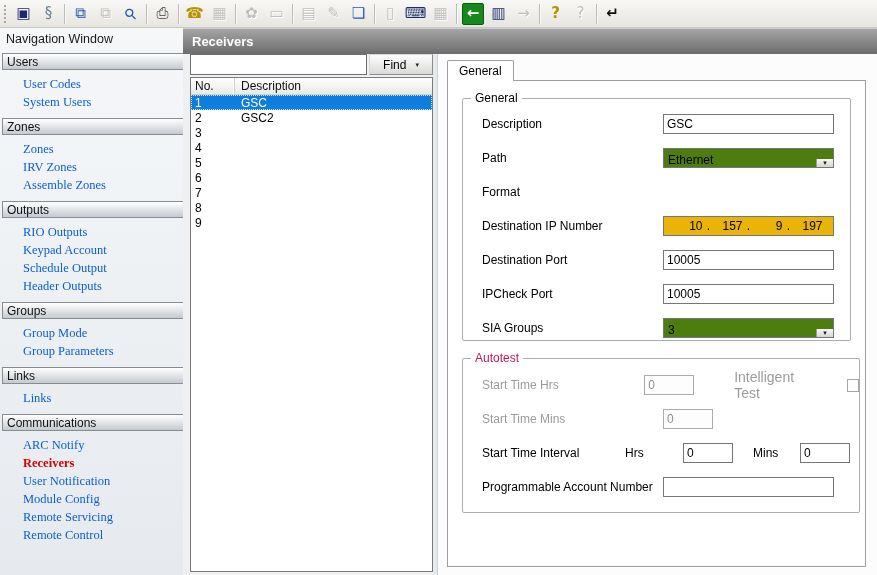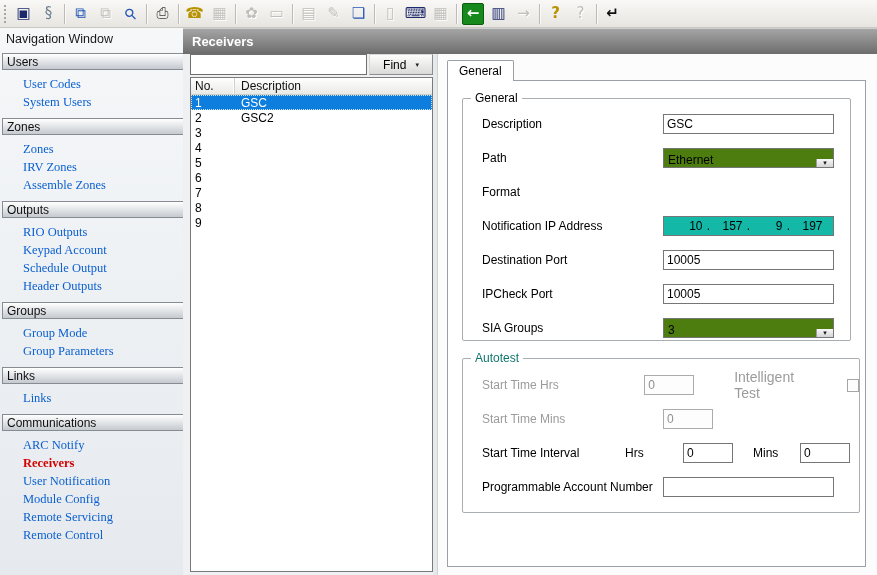--- a/index.html
+++ b/index.html
@@ -79,37 +79,37 @@
 
   
   .form-pane { flex:1; position:relative; background:#fcfcfc; }
   .tab { position:absolute; left:9px; top:6px; height:21px; background:#fff;
     border:1px solid #9aa0a6; border-bottom:none; border-radius:2px 2px 0 0;
     padding:3px 11px 0 11px; font-size:12px; z-index:2; cursor:default; }
   .tab-body { position:absolute; left:9px; right:11px; top:26px; bottom:8px;
     background:#fff; border:1px solid #9aa0a6; }
   fieldset.group { position:absolute; left:14px; right:14px; border:1px solid #a9aeb3; border-radius:2px; padding:0; }
   fieldset.group legend { font-size:12px; margin-left:8px; padding:0 4px; color:#000; }
-  fieldset.group.disabled-group legend { color:#0f766e; }
+  fieldset.group.disabled-group legend { color:#be185d; }
   .g-general { top:10px; height:250px; }
   .g-autotest { top:270px; height:162px; }
   .frow { display:flex; align-items:center; height:20px; margin-top:14px; }
   .g-general .frow:first-of-type { margin-top:9px; }
   .g-autotest .frow:first-of-type { margin-top:10px; }
   .flabel { width:200px; padding-left:19px; font-size:12px; color:#000; }
   .flabel.dim, .dimtext { color:#9b9b9b; }
   .txt { width:171px; height:20px; border:1px solid #767676; background:#fff; font-size:12px;
     padding:1px 3px; font-family:"Liberation Sans",sans-serif; }
   .txt.small { width:50px; }
   .txt:disabled { color:#8f8f8f; border-color:#ababab; background:#fdfdfd; }
   .select { width:171px; height:20px; border:1px solid #767676; background:#4d7c0f; display:flex; align-items:flex-end; cursor:default; }
   .select .val { flex:1; display:flex; align-items:center; padding:0 4px; font-size:12px; }
   .select .dd { width:17px; border-left:1px solid #9c9c9c; background:linear-gradient(180deg,#f8f8f8,#d4d4d4);
     display:flex; align-items:center; justify-content:center; font-size:7px; color:#1a1a1a; }
-  .ip { width:171px; height:20px; border:1px solid #767676; background:#14b8a6; display:flex;
+  .ip { width:171px; height:20px; border:1px solid #767676; background:#eab308; display:flex;
     align-items:center; justify-content:center; font-size:12px; gap:2px; }
   .ip .oct { width:28px; text-align:right; }
   .ip .dot { width:8px; text-align:center; }
   .itest-label { margin-left:40px; font-size:14px; }
   .cb { width:13px; height:13px; border:1px solid #a6a6a6; background:#fdfdfd; margin-left:33px; display:inline-block; }
   .unit { font-size:12px; color:#000; }
   .u-hrs { width:58px; padding-left:0; margin-left:-38px; }
   .u-mins { width:47px; margin-left:20px; }
 </style>
 </head>
@@ -337,21 +337,21 @@
               <span class="val">Ethernet</span>
               <span class="dd">▾</span>
             </div>
           </div>
 
           <div class="frow">
             <span class="flabel">Format</span>
           </div>
 
           <div class="frow">
-            <span class="flabel">Notification IP Address</span>
+            <span class="flabel">Destination IP Number</span>
             <div class="ip">
               <span class="oct">10</span>
               <span class="dot">.</span>
               <span class="oct">157</span>
               <span class="dot">.</span>
               <span class="oct">9</span>
               <span class="dot">.</span>
               <span class="oct">197</span>
             </div>
           </div>

